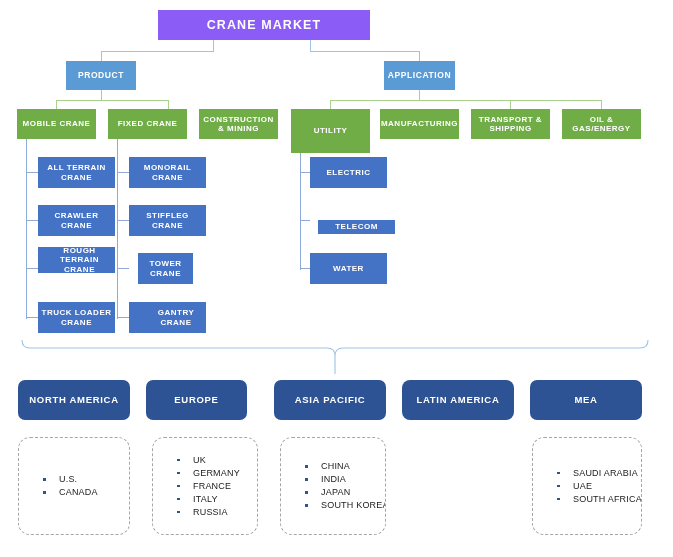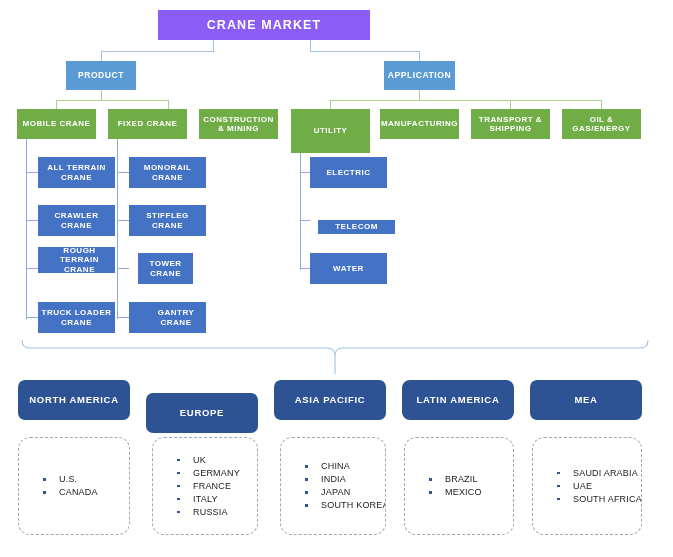--- a/index.html
+++ b/index.html
@@ -157,21 +157,21 @@
   <div class="box leaf-box" style="left:129px;top:157px;width:77px;height:31px;">MONORAIL CRANE</div>
   <div class="box leaf-box" style="left:129px;top:205px;width:77px;height:31px;">STIFFLEG CRANE</div>
   <div class="box leaf-box" style="left:138px;top:253px;width:55px;height:31px;">TOWER CRANE</div>
   <div class="box leaf-box" style="left:129px;top:302px;width:77px;height:31px;padding-left:19px;">GANTRY CRANE</div>
 
   <div class="box leaf-box" style="left:310px;top:157px;width:77px;height:31px;">ELECTRIC</div>
   <div class="box leaf-box" style="left:310px;top:220px;width:77px;height:14px;margin-left:8px;">TELECOM</div>
   <div class="box leaf-box" style="left:310px;top:253px;width:77px;height:31px;">WATER</div>
 
   <div class="box region-box" style="left:18px;top:380px;width:112px;height:40px;">NORTH AMERICA</div>
-  <div class="box region-box" style="left:146px;top:380px;width:112px;height:40px;margin-top:13px;">EUROPE</div>
+  <div class="box region-box" style="left:146px;top:380px;width:101px;height:40px;">EUROPE</div>
   <div class="box region-box" style="left:274px;top:380px;width:112px;height:40px;">ASIA PACIFIC</div>
   <div class="box region-box" style="left:402px;top:380px;width:112px;height:40px;border-radius:8px;">LATIN AMERICA</div>
   <div class="box region-box" style="left:530px;top:380px;width:112px;height:40px;">MEA</div>
 
   <div class="dash-box" style="left:18px;top:437px;width:112px;height:98px;">
     <ul>
         <li>U.S.</li>
         <li>CANADA</li>
       </ul>
   </div>
@@ -185,26 +185,20 @@
       </ul>
   </div>
   <div class="dash-box" style="left:280px;top:437px;width:106px;height:98px;">
     <ul>
         <li>CHINA</li>
         <li>INDIA</li>
         <li>JAPAN</li>
         <li>SOUTH KOREA</li>
       </ul>
   </div>
-  <div class="dash-box" style="left:404px;top:437px;width:110px;height:98px;">
-    <ul>
-        <li>BRAZIL</li>
-        <li>MEXICO</li>
-      </ul>
-  </div>
   <div class="dash-box" style="left:532px;top:437px;width:110px;height:98px;">
     <ul>
         <li>SAUDI ARABIA</li>
         <li>UAE</li>
         <li>SOUTH AFRICA</li>
       </ul>
   </div>
 
 </div>
 

